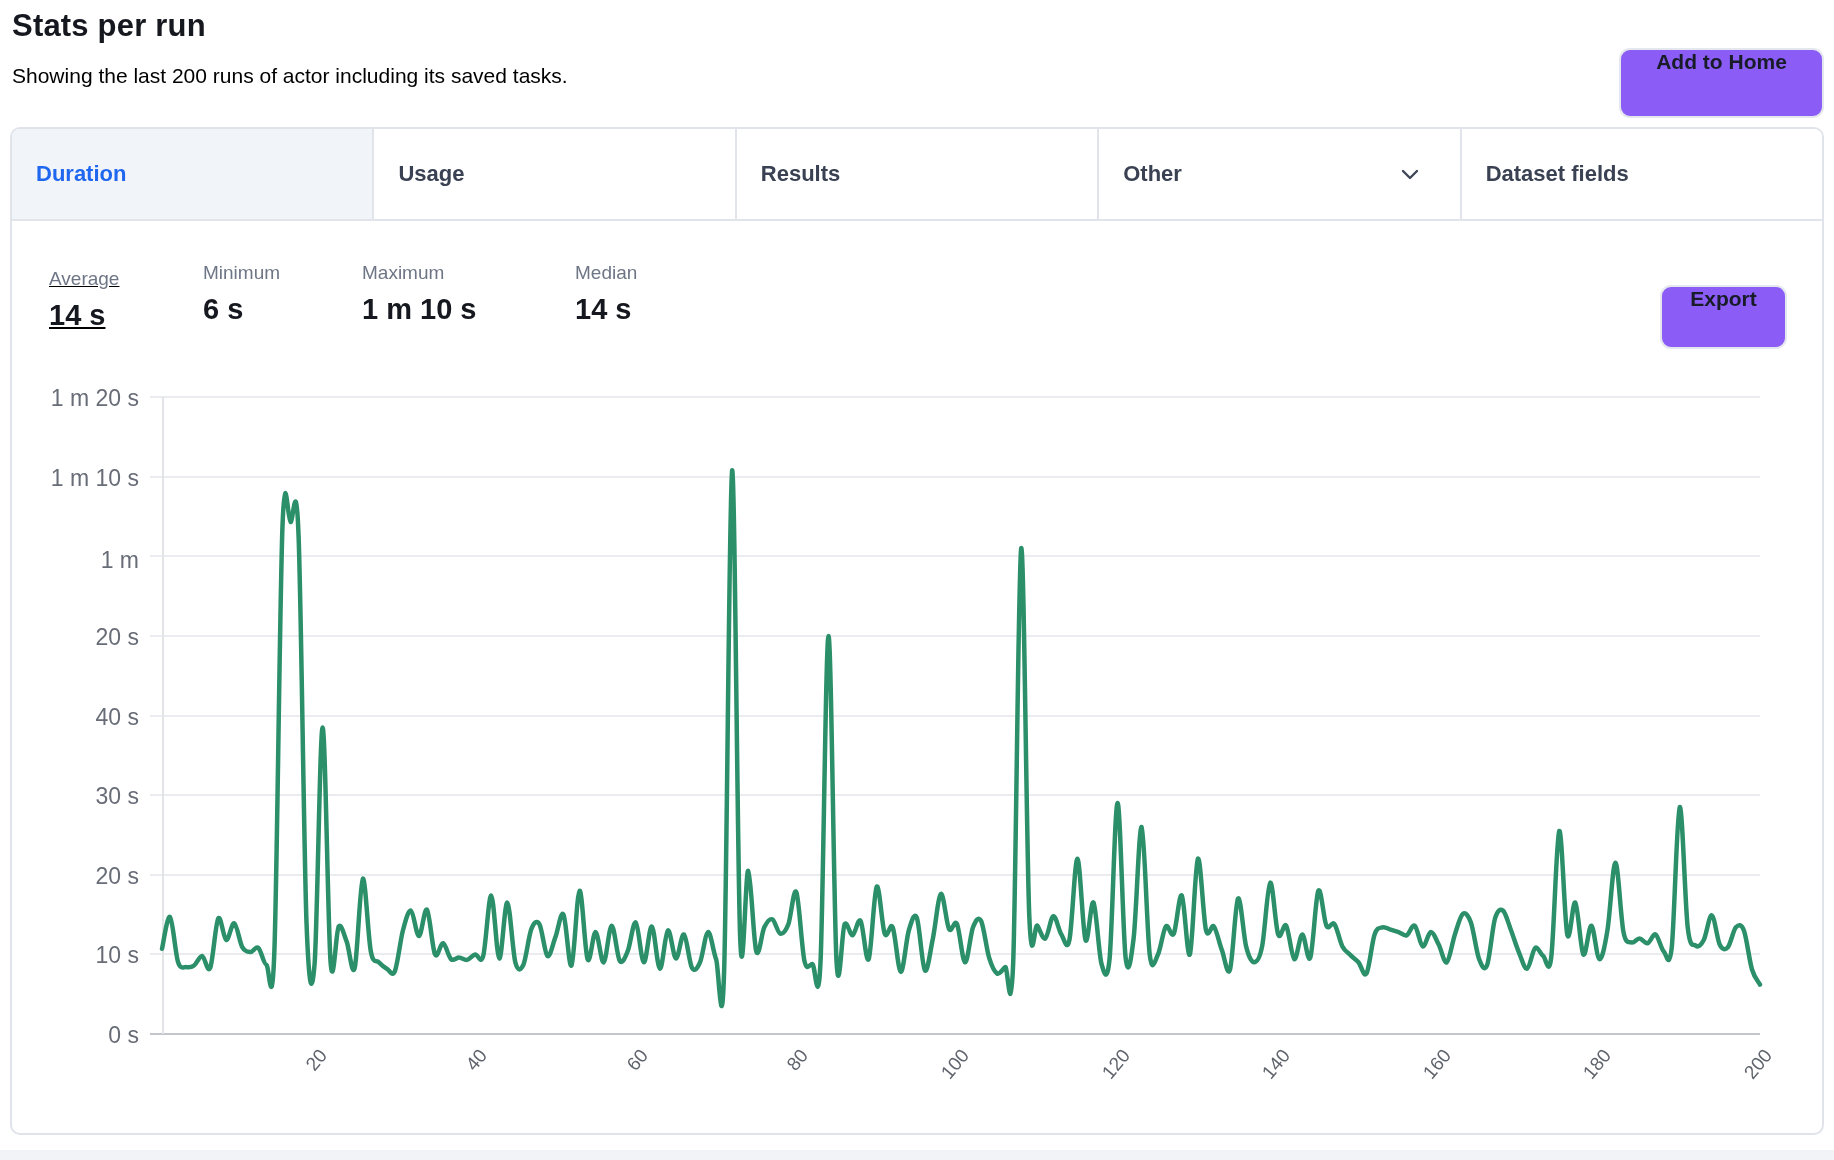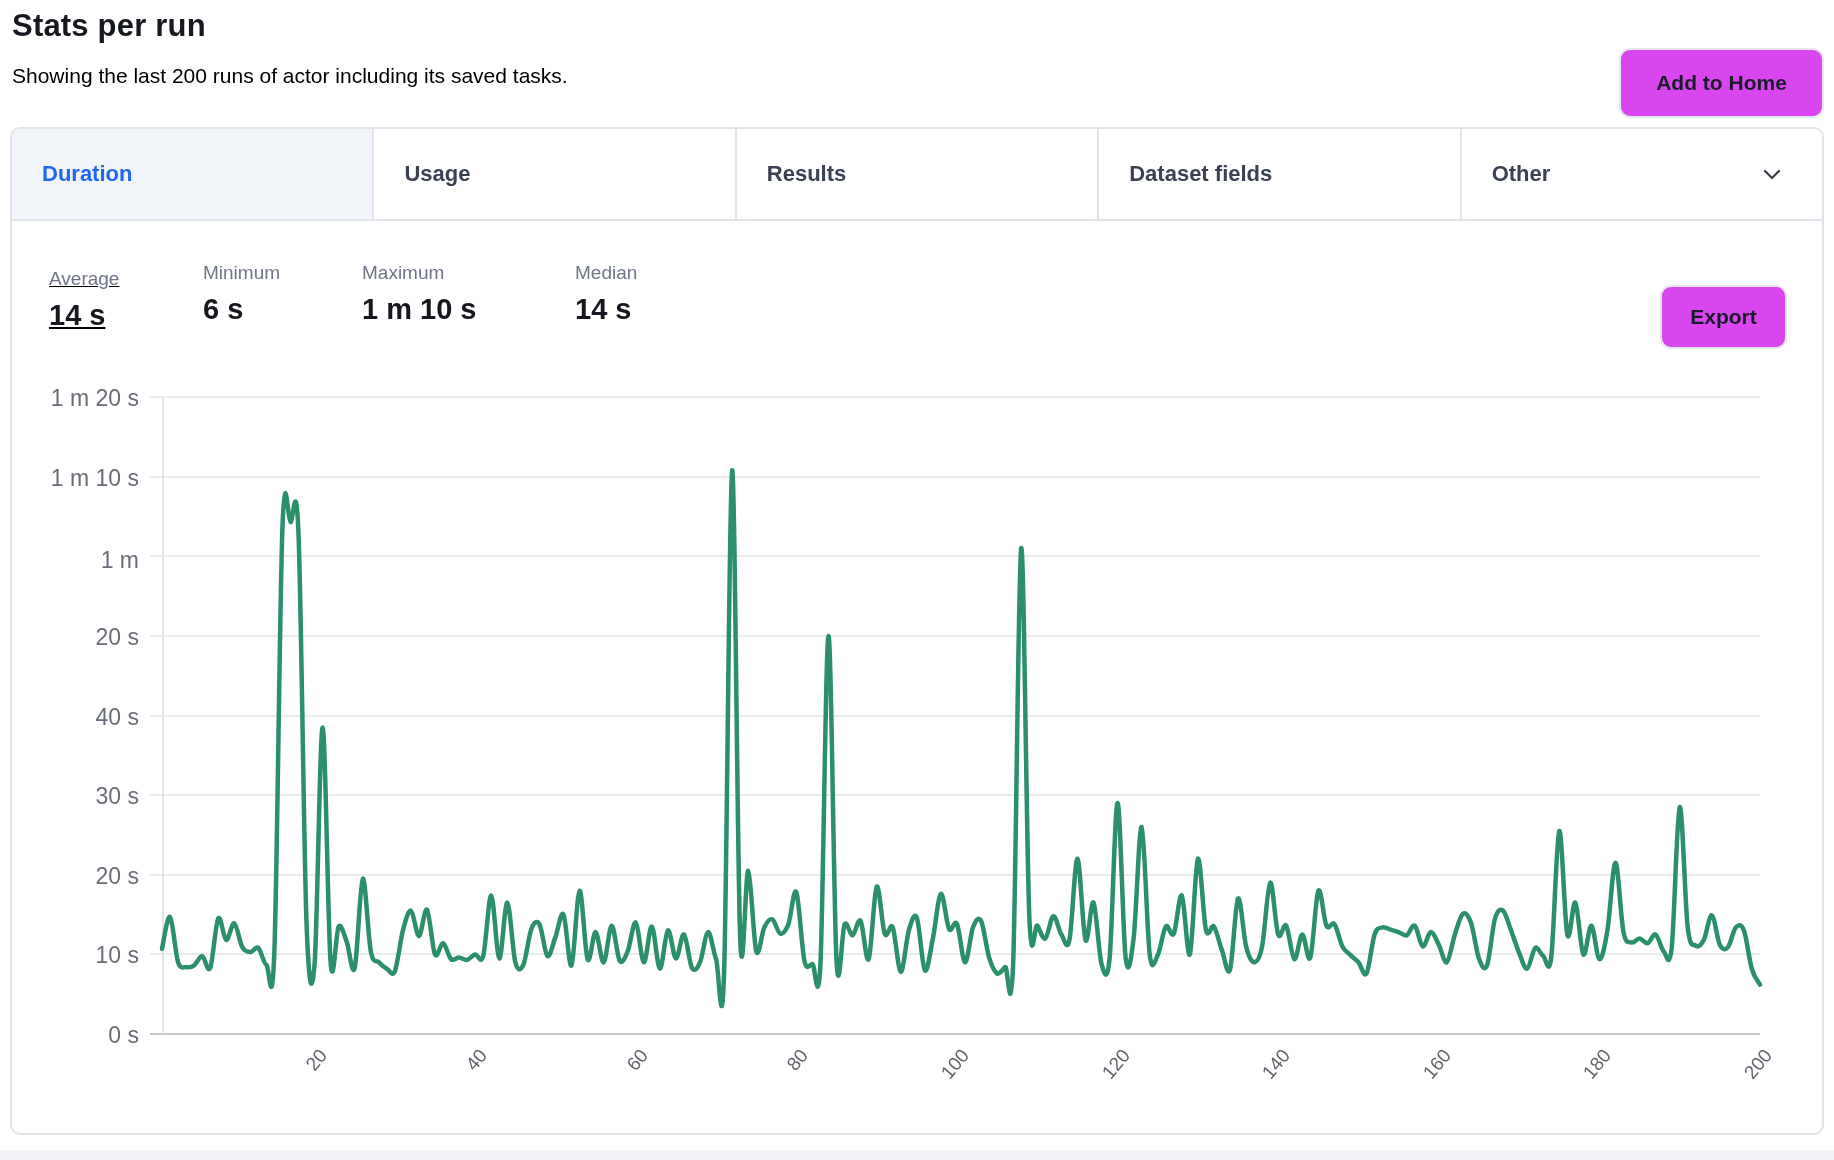--- a/index.html
+++ b/index.html
@@ -1,28 +1,28 @@
 <!DOCTYPE html>
 <html><head>
 <meta charset="utf-8">
 <style>
   html,body{margin:0;padding:0;background:#ffffff;}
   .page{position:relative;width:1834px;height:1160px;background:#ffffff;
         font-family:"Liberation Sans", sans-serif;overflow:hidden;}
   .page-title{position:absolute;left:12px;top:8px;font-size:31px;font-weight:700;color:#15181e;letter-spacing:.2px;}
   .page-subtitle{position:absolute;left:12px;top:64px;font-size:21px;color:#000000;}
-  .btn{position:absolute;background:#d946ef;border:2px solid #e4e7ed;border-radius:11px;
-       display:flex;align-items:center;justify-content:center;font-size:21px;font-weight:600;color:#181c28;
+  .btn{position:absolute;background:#8b5cf6;border:2px solid #e4e7ed;border-radius:11px;
+       display:flex;align-items:flex-start;justify-content:center;font-size:21px;font-weight:600;color:#181c28;
        box-sizing:border-box;cursor:pointer;}
   #add-home-btn{left:1619px;top:48px;width:205px;height:70px;}
   #export-btn{left:1648px;top:156px;width:127px;height:64px;}
   .card{position:absolute;left:10px;top:127px;width:1814px;height:1008px;box-sizing:border-box;
         border:2px solid #e0e4ea;border-radius:10px;background:#ffffff;overflow:hidden;}
   .tabbar{position:absolute;left:0;top:0;width:100%;height:92px;display:flex;border-bottom:2px solid #e1e4ea;box-sizing:border-box;}
-  .tab{flex:1 1 0;display:flex;align-items:center;position:relative;padding-left:30px;
+  .tab{flex:1 1 0;display:flex;align-items:center;position:relative;padding-left:24px;
        font-size:22px;font-weight:700;color:#394152;background:#ffffff;border-right:2px solid #e1e4ea;
        box-sizing:border-box;cursor:pointer;}
   .tab:last-child{border-right:none;}
   .tab.active{background:#f1f4f9;color:#2067f0;}
   .tab .chev{position:absolute;right:36px;top:50%;transform:translateY(-50%);}
   .stat{position:absolute;}
   .stat .lab{font-size:19px;color:#6e7686;}
   .stat .val{margin-top:9px;font-size:29px;font-weight:700;color:#15181e;}
   .gridline{position:absolute;left:138px;width:1610px;height:2px;background:#eaecef;}
   .gridline.zero{background:#c2c6cc;}
@@ -48,27 +48,27 @@
         <div class="tab active">
           <span>Duration</span>
         </div>
         <div class="tab">
           <span>Usage</span>
         </div>
         <div class="tab">
           <span>Results</span>
         </div>
         <div class="tab">
-          <span>Dataset fields</span>
-        </div>
-        <div class="tab">
           <span>Other</span>
           <svg width="28" height="28" viewBox="0 0 28 28" class="chev">
             <polyline points="7,11 14,18 21,11" fill="none" stroke="#3f4657" stroke-width="2.4" stroke-linecap="round" stroke-linejoin="round"></polyline>
           </svg>
+        </div>
+        <div class="tab">
+          <span>Dataset fields</span>
         </div>
       </div>
 
     <div id="stats-row">
         <div class="stat" style="left: 37px; top: 139px; text-decoration: underline;">
           <div class="lab">Average</div>
           <div class="val">14 s</div>
         </div>
         <div class="stat" style="left: 191px; top: 133px;">
           <div class="lab">Minimum</div>

